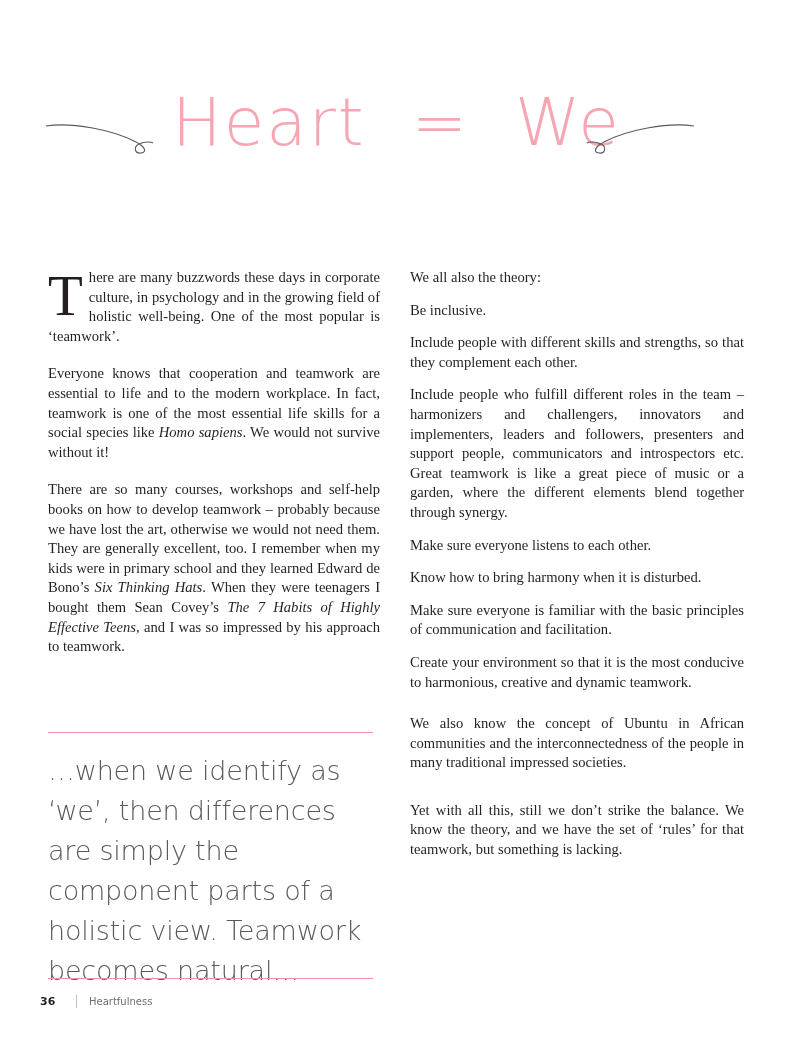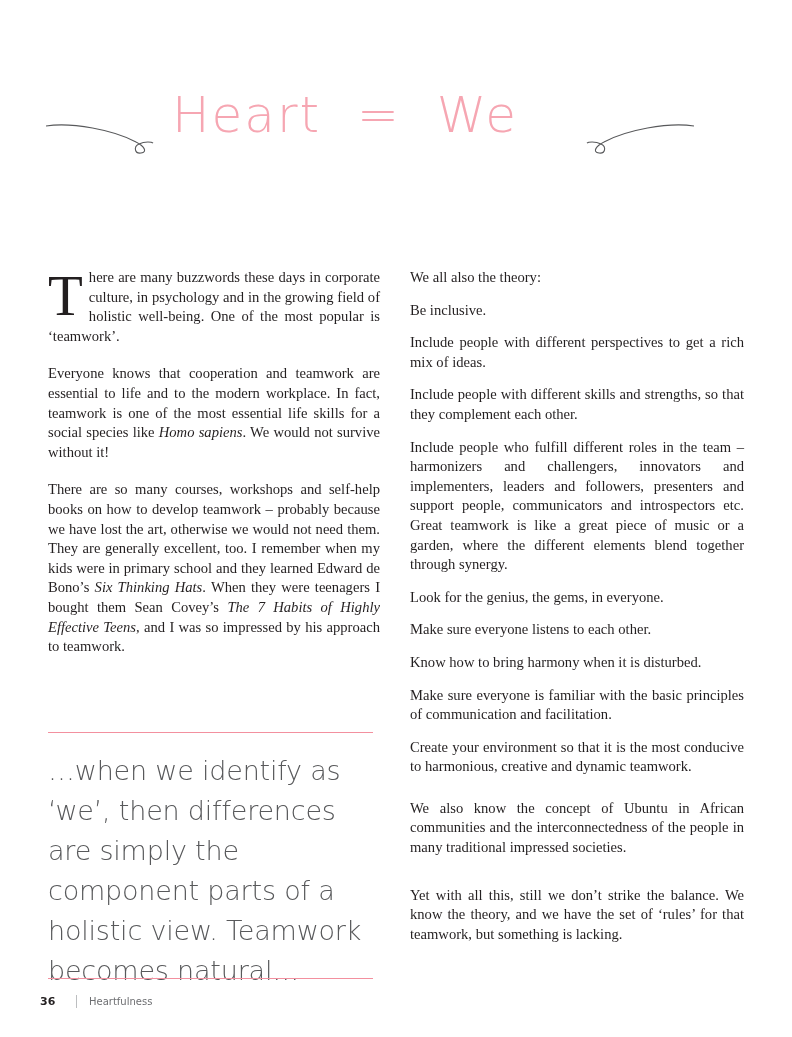--- a/index.html
+++ b/index.html
@@ -28,21 +28,21 @@
     left: 0;
     width: 792px;
     height: 110px;
   }
   .title-text {
     position: absolute;
     left: 172px;
     top: 44px;
     font-family: "DejaVu Sans", sans-serif;
     font-weight: 300;
-    font-size: 50px;
+    font-size: 66px;
     letter-spacing: 2px;
     color: #f6a6b2;
     line-height: 1;
     white-space: pre;
   }
   .flourish-left {
     position: absolute;
     left: 44px;
     top: 74px;
     width: 110px;
@@ -199,24 +199,22 @@
 
   <div class="pullquote-wrap">
     <div class="rule"></div>
     <div class="pullquote">…when we identify as ‘we’, then differences are simply the component parts of a holistic view. Teamwork becomes natural…</div>
   </div>
   <div class="rule-bottom"></div>
 
   <div class="col-right">
     <p class="body-p">We all also the theory:</p>
     <p class="body-p">Be inclusive.</p>
-    <p class="body-p">Include people with different perspectives to get a rich mix of ideas.</p>
     <p class="body-p">Include people with different skills and strengths, so that they complement each other.</p>
     <p class="body-p">Include people who fulfill different roles in the team – harmonizers and challengers, innovators and implementers, leaders and followers, presenters and support people, communicators and introspectors etc. Great teamwork is like a great piece of music or a garden, where the different elements blend together through synergy.</p>
-    <p class="body-p">Look for the genius, the gems, in everyone.</p>
     <p class="body-p">Make sure everyone listens to each other.</p>
     <p class="body-p">Know how to bring harmony when it is disturbed.</p>
     <p class="body-p">Make sure everyone is familiar with the basic principles of communication and facilitation.</p>
     <p class="body-p">Create your environment so that it is the most conducive to harmonious, creative and dynamic teamwork.</p>
     <p class="body-p" style="margin-top:22px;">We also know the concept of Ubuntu in African communities and the  interconnectedness of the people in many traditional impressed societies.</p>
     <p class="body-p" style="margin-top:28px;">Yet with all this, still we don’t strike the balance. We know the theory, and we have the set of ‘rules’ for that teamwork, but something is lacking.</p>
   </div>
 
   <div class="footer">
     <span class="folio">36</span>

